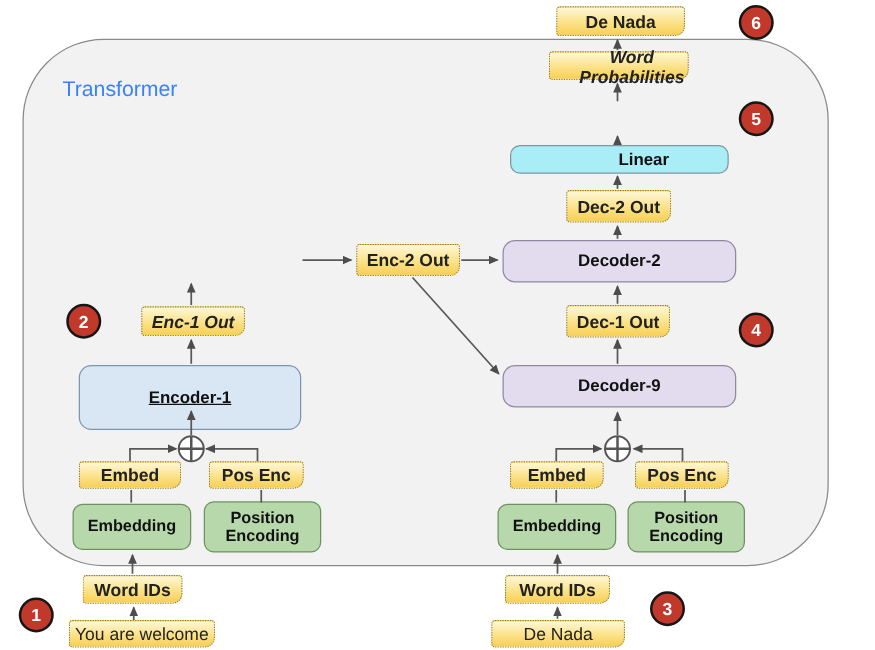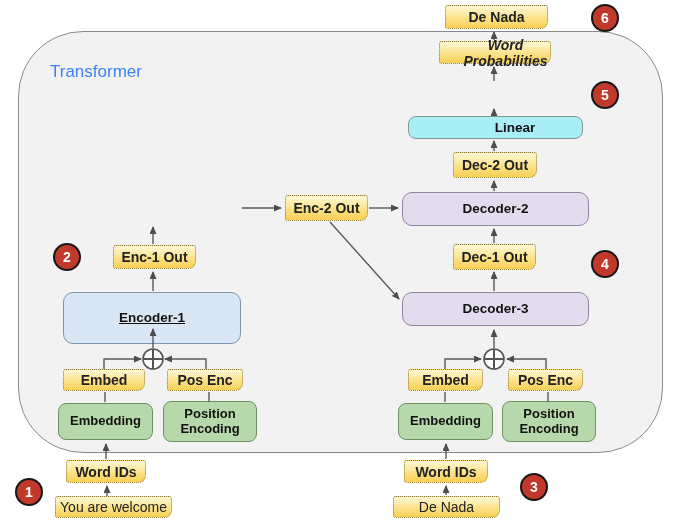--- a/index.html
+++ b/index.html
@@ -28,38 +28,38 @@
   svg.wires{position:absolute;left:0;top:0;z-index:5;pointer-events:none;}
 </style>
 </head>
 <body>
 
 <div class="stage">
 
   <div class="container-box"></div>
   <div class="diagram-title">Transformer</div>
 
-  <div class="tag" style="left:113px;top:245px;width:83px;height:24px;">Enc-1 Out</div>
+  <div class="tag" style="left:113px;top:245px;width:83px;height:24px;font-style:italic;">Enc-1 Out</div>
   <div class="node blue" style="left:63px;top:292px;width:178px;height:52px;text-decoration:underline;">Encoder-1</div>
   <div class="tag" style="left:63px;top:369px;width:82px;height:22px;">Embed</div>
   <div class="tag" style="left:167px;top:369px;width:76px;height:22px;">Pos Enc</div>
   <div class="node green" style="left:58px;top:403px;width:95px;height:37px;">Embedding</div>
   <div class="node green" style="left:163px;top:401px;width:94px;height:41px;padding:2px;">Position Encoding</div>
   <div class="tag" style="left:66px;top:460px;width:80px;height:23px;">Word IDs</div>
   <div class="tag plain" style="left:55px;top:496px;width:117px;height:22px;">You are welcome</div>
 
   <div class="tag" style="left:285px;top:195px;width:83px;height:26px;">Enc-2 Out</div>
 
   <div class="tag" style="left:445px;top:5px;width:103px;height:24px;">De Nada</div>
   <div class="tag italic" style="left:439px;top:41px;width:112px;height:23px;padding-left:21px;">Word Probabilities</div>
   <div class="node cyan" style="left:408px;top:116px;width:175px;height:23px;padding-left:39px;">Linear</div>
   <div class="tag" style="left:453px;top:152px;width:84px;height:26px;">Dec-2 Out</div>
   <div class="node purple" style="left:402px;top:192px;width:187px;height:34px;">Decoder-2</div>
   <div class="tag" style="left:453px;top:244px;width:83px;height:26px;">Dec-1 Out</div>
-  <div class="node purple" style="left:402px;top:292px;width:187px;height:34px;">Decoder-3</div>
+  <div class="node purple" style="left:402px;top:292px;width:187px;height:34px;">Decoder-9</div>
   <div class="tag" style="left:408px;top:369px;width:75px;height:22px;">Embed</div>
   <div class="tag" style="left:508px;top:369px;width:75px;height:22px;">Pos Enc</div>
   <div class="node green" style="left:398px;top:403px;width:95px;height:37px;">Embedding</div>
   <div class="node green" style="left:502px;top:401px;width:94px;height:41px;padding:2px;">Position Encoding</div>
   <div class="tag" style="left:404px;top:460px;width:84px;height:23px;">Word IDs</div>
   <div class="tag plain" style="left:393px;top:496px;width:107px;height:22px;">De Nada</div>
 
   <div class="badge" style="left:15px;top:478px;">1</div>
   <div class="badge" style="left:53px;top:243px;">2</div>
   <div class="badge" style="left:520px;top:473px;">3</div>

